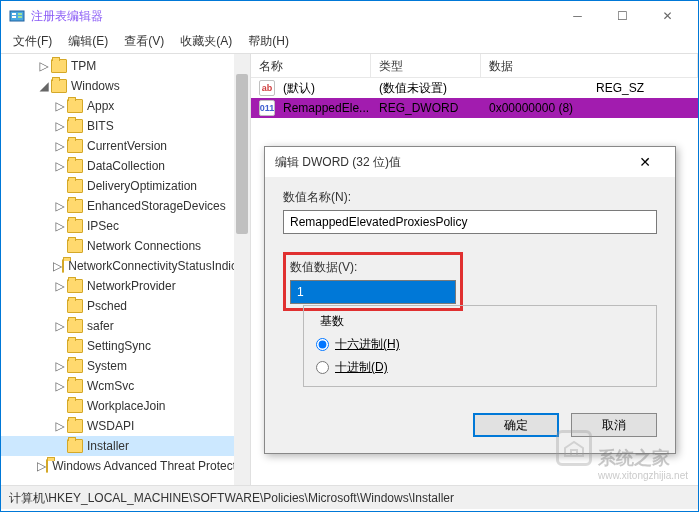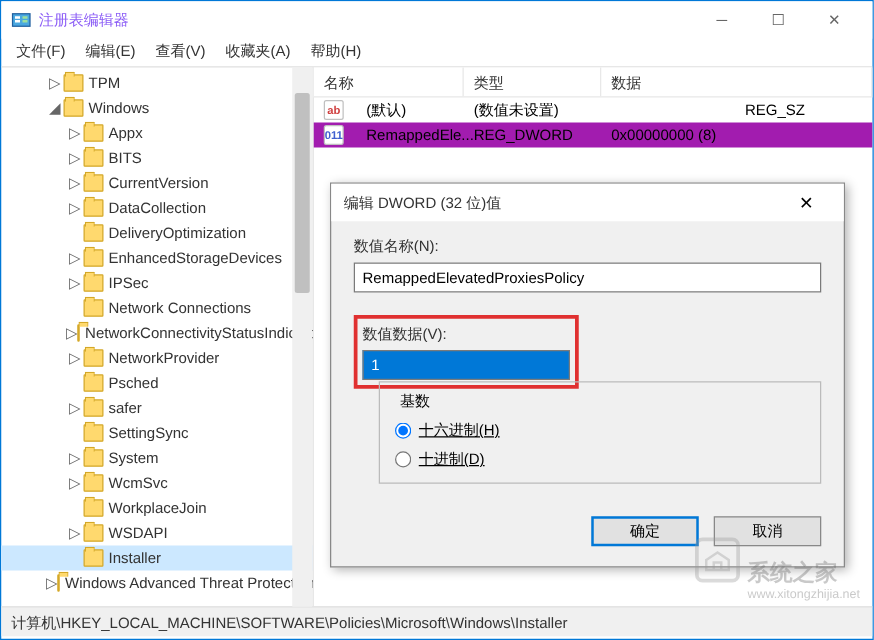--- a/index.html
+++ b/index.html
@@ -27,21 +27,21 @@
     
     .scrollbar-v { position: absolute; right: 0; top: 0; width: 16px; height: 100%; background: #f0f0f0; }
     .scrollbar-v .thumb { position: absolute; left: 2px; width: 12px; background: #c0c0c0; border-radius: 2px; }
     
     .list-panel { flex: 1; position: relative; }
     .list-header { height: 24px; display: flex; background: #fff; border-bottom: 1px solid #e8e8e8; }
     .list-header .col { padding: 4px 8px; border-right: 1px solid #e8e8e8; color: #333; }
     .list-row { height: 20px; display: flex; align-items: center; }
     .list-row.selected { background: #a21caf; }
     .list-row .cell { padding: 0 8px; display: flex; align-items: center; }
-    .list-row .value-icon { width: 16px; height: 16px; margin-right: 18px; display: flex; align-items: center; justify-content: center; font-size: 9px; font-weight: bold; border-radius: 2px; }
+    .list-row .value-icon { width: 16px; height: 16px; margin-right: 8px; display: flex; align-items: center; justify-content: center; font-size: 9px; font-weight: bold; border-radius: 2px; }
     .value-icon.sz { background: #fff; border: 1px solid #c0c0c0; color: #d04040; }
     .value-icon.dword { background: #fff; border: 1px solid #c0c0c0; color: #4060d0; }
     
     .status-bar { height: 24px; padding: 4px 8px; border-top: 1px solid #e0e0e0; color: #333; background: #f0f0f0; }
     
     .dialog { position: absolute; left: 263px; top: 145px; width: 412px; background: #f0f0f0; border: 1px solid #888; box-shadow: 2px 2px 8px rgba(0,0,0,0.3); }
     .dialog-title-bar { height: 30px; background: #fff; display: flex; align-items: center; padding: 0 10px; }
     .dialog-title-bar .title { flex: 1; color: #333; }
     .dialog-title-bar .close { width: 40px; height: 30px; display: flex; align-items: center; justify-content: center; cursor: pointer; font-size: 14px; }
     .dialog-body { padding: 12px 18px 16px; }

